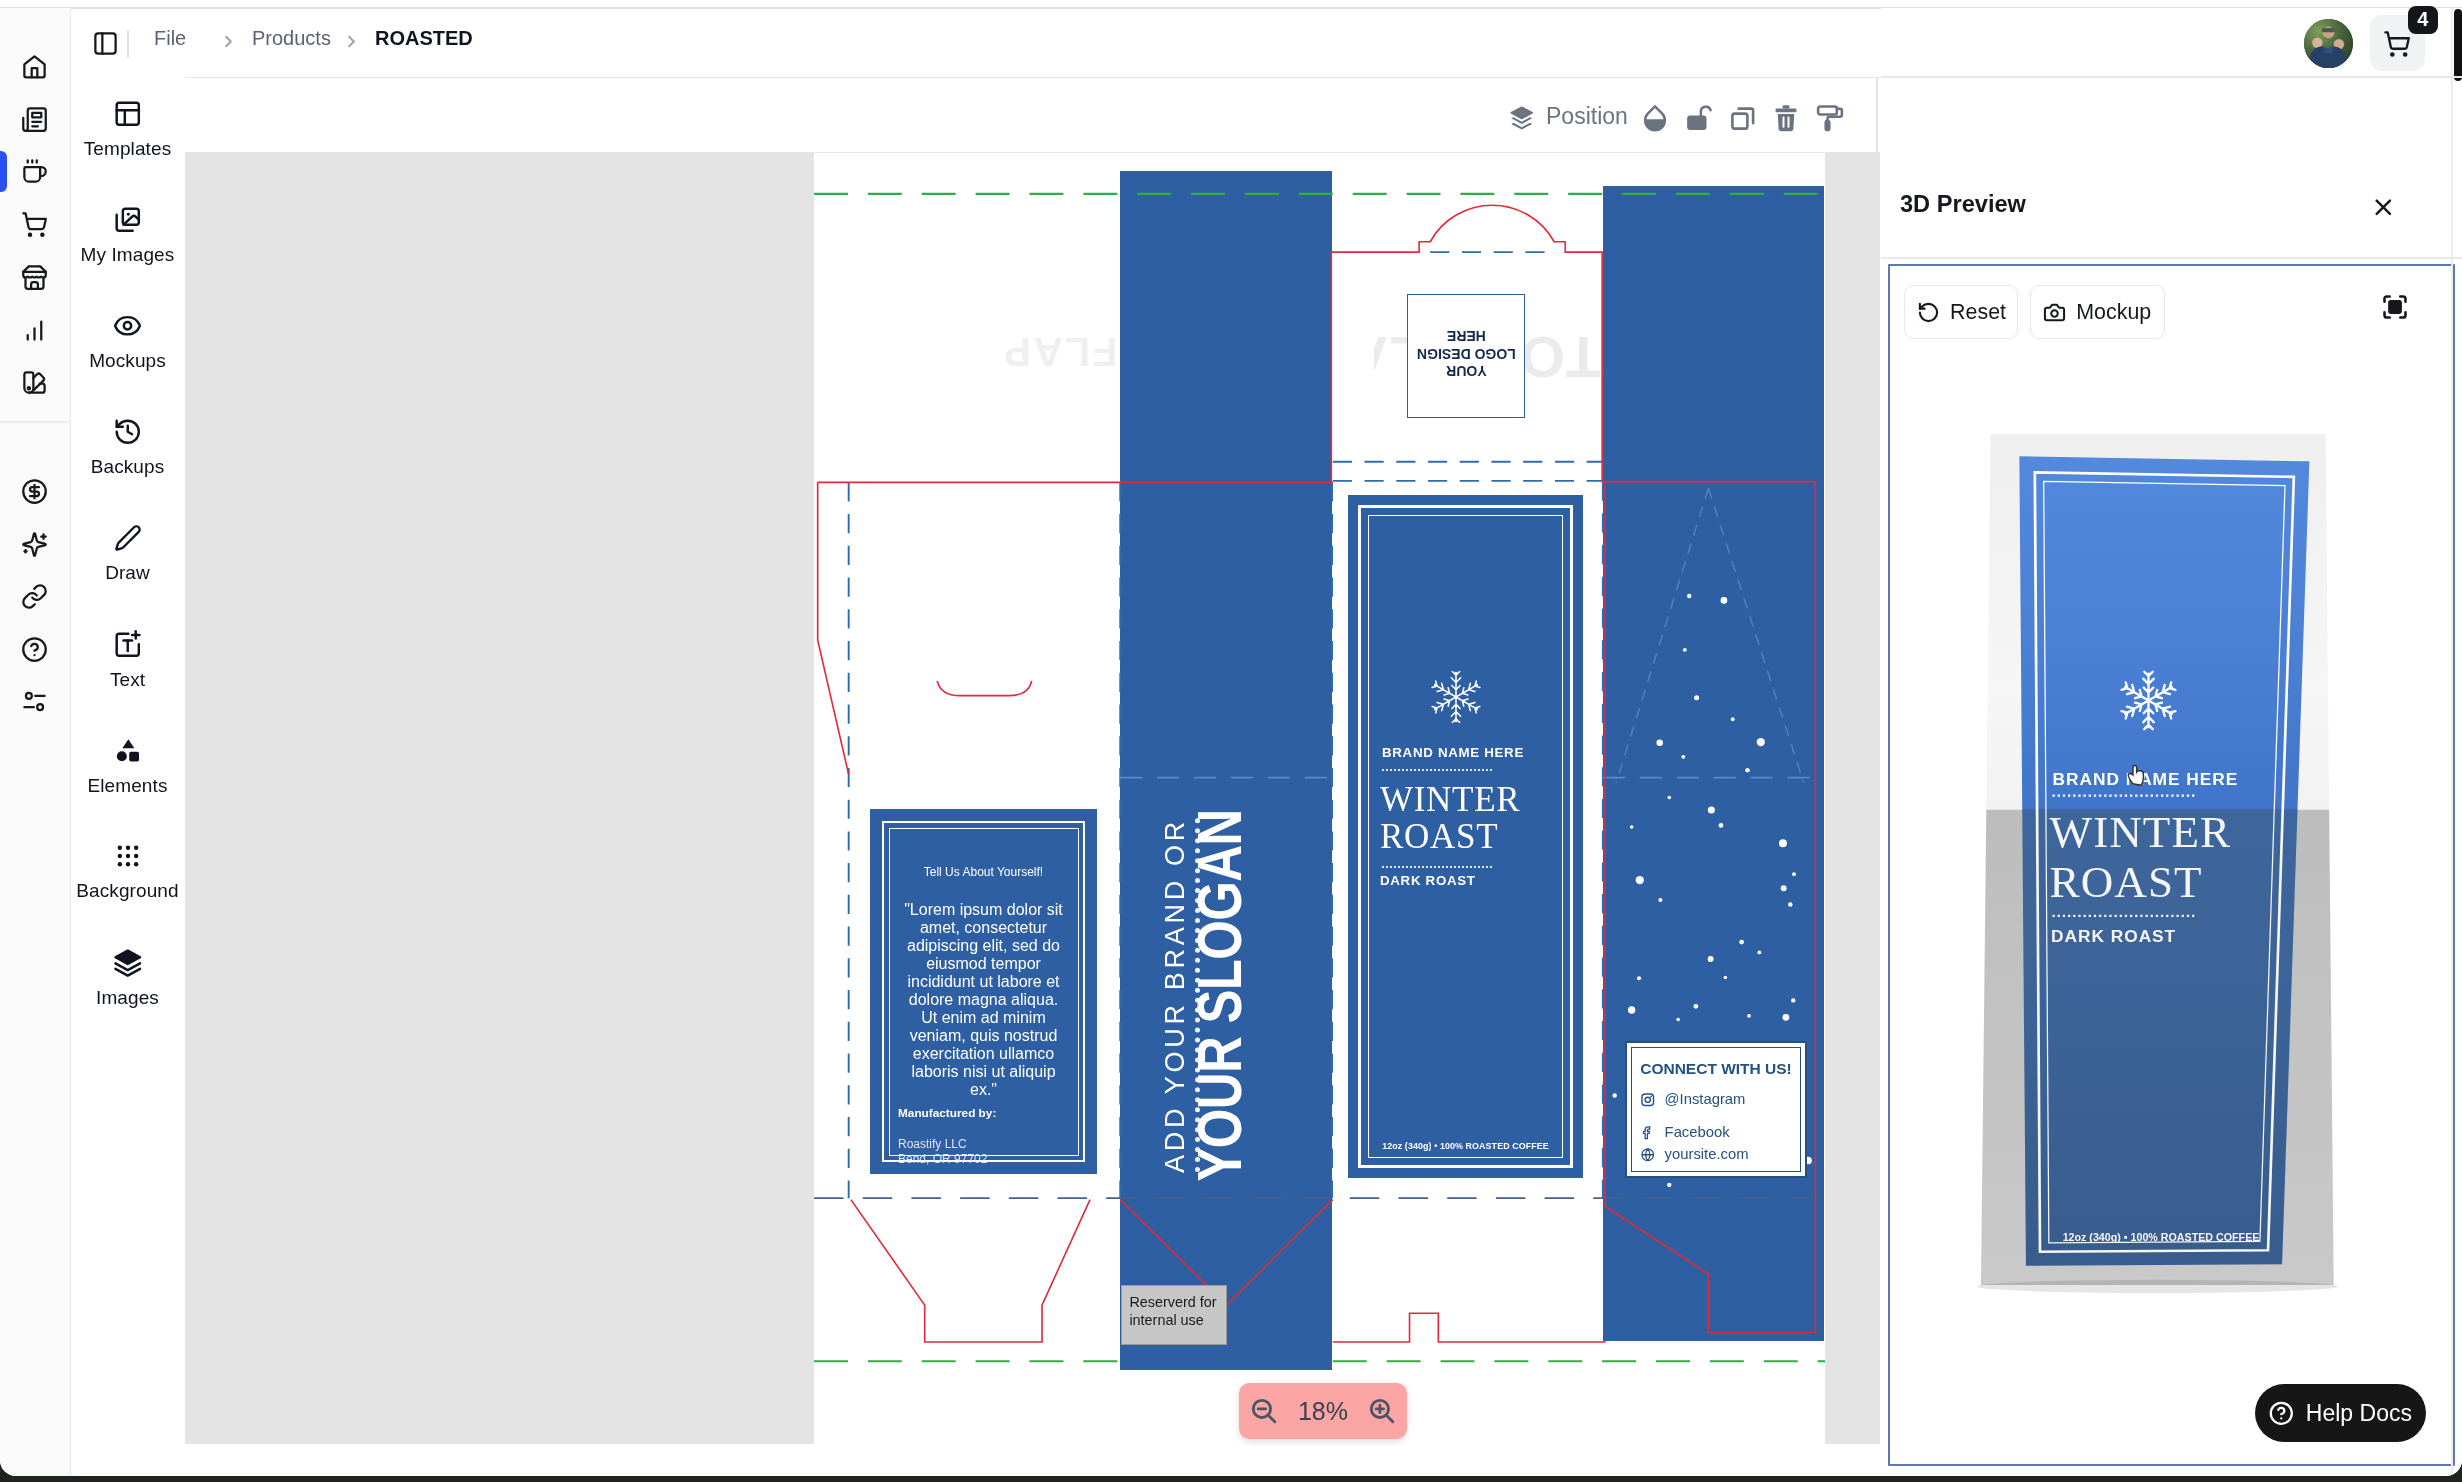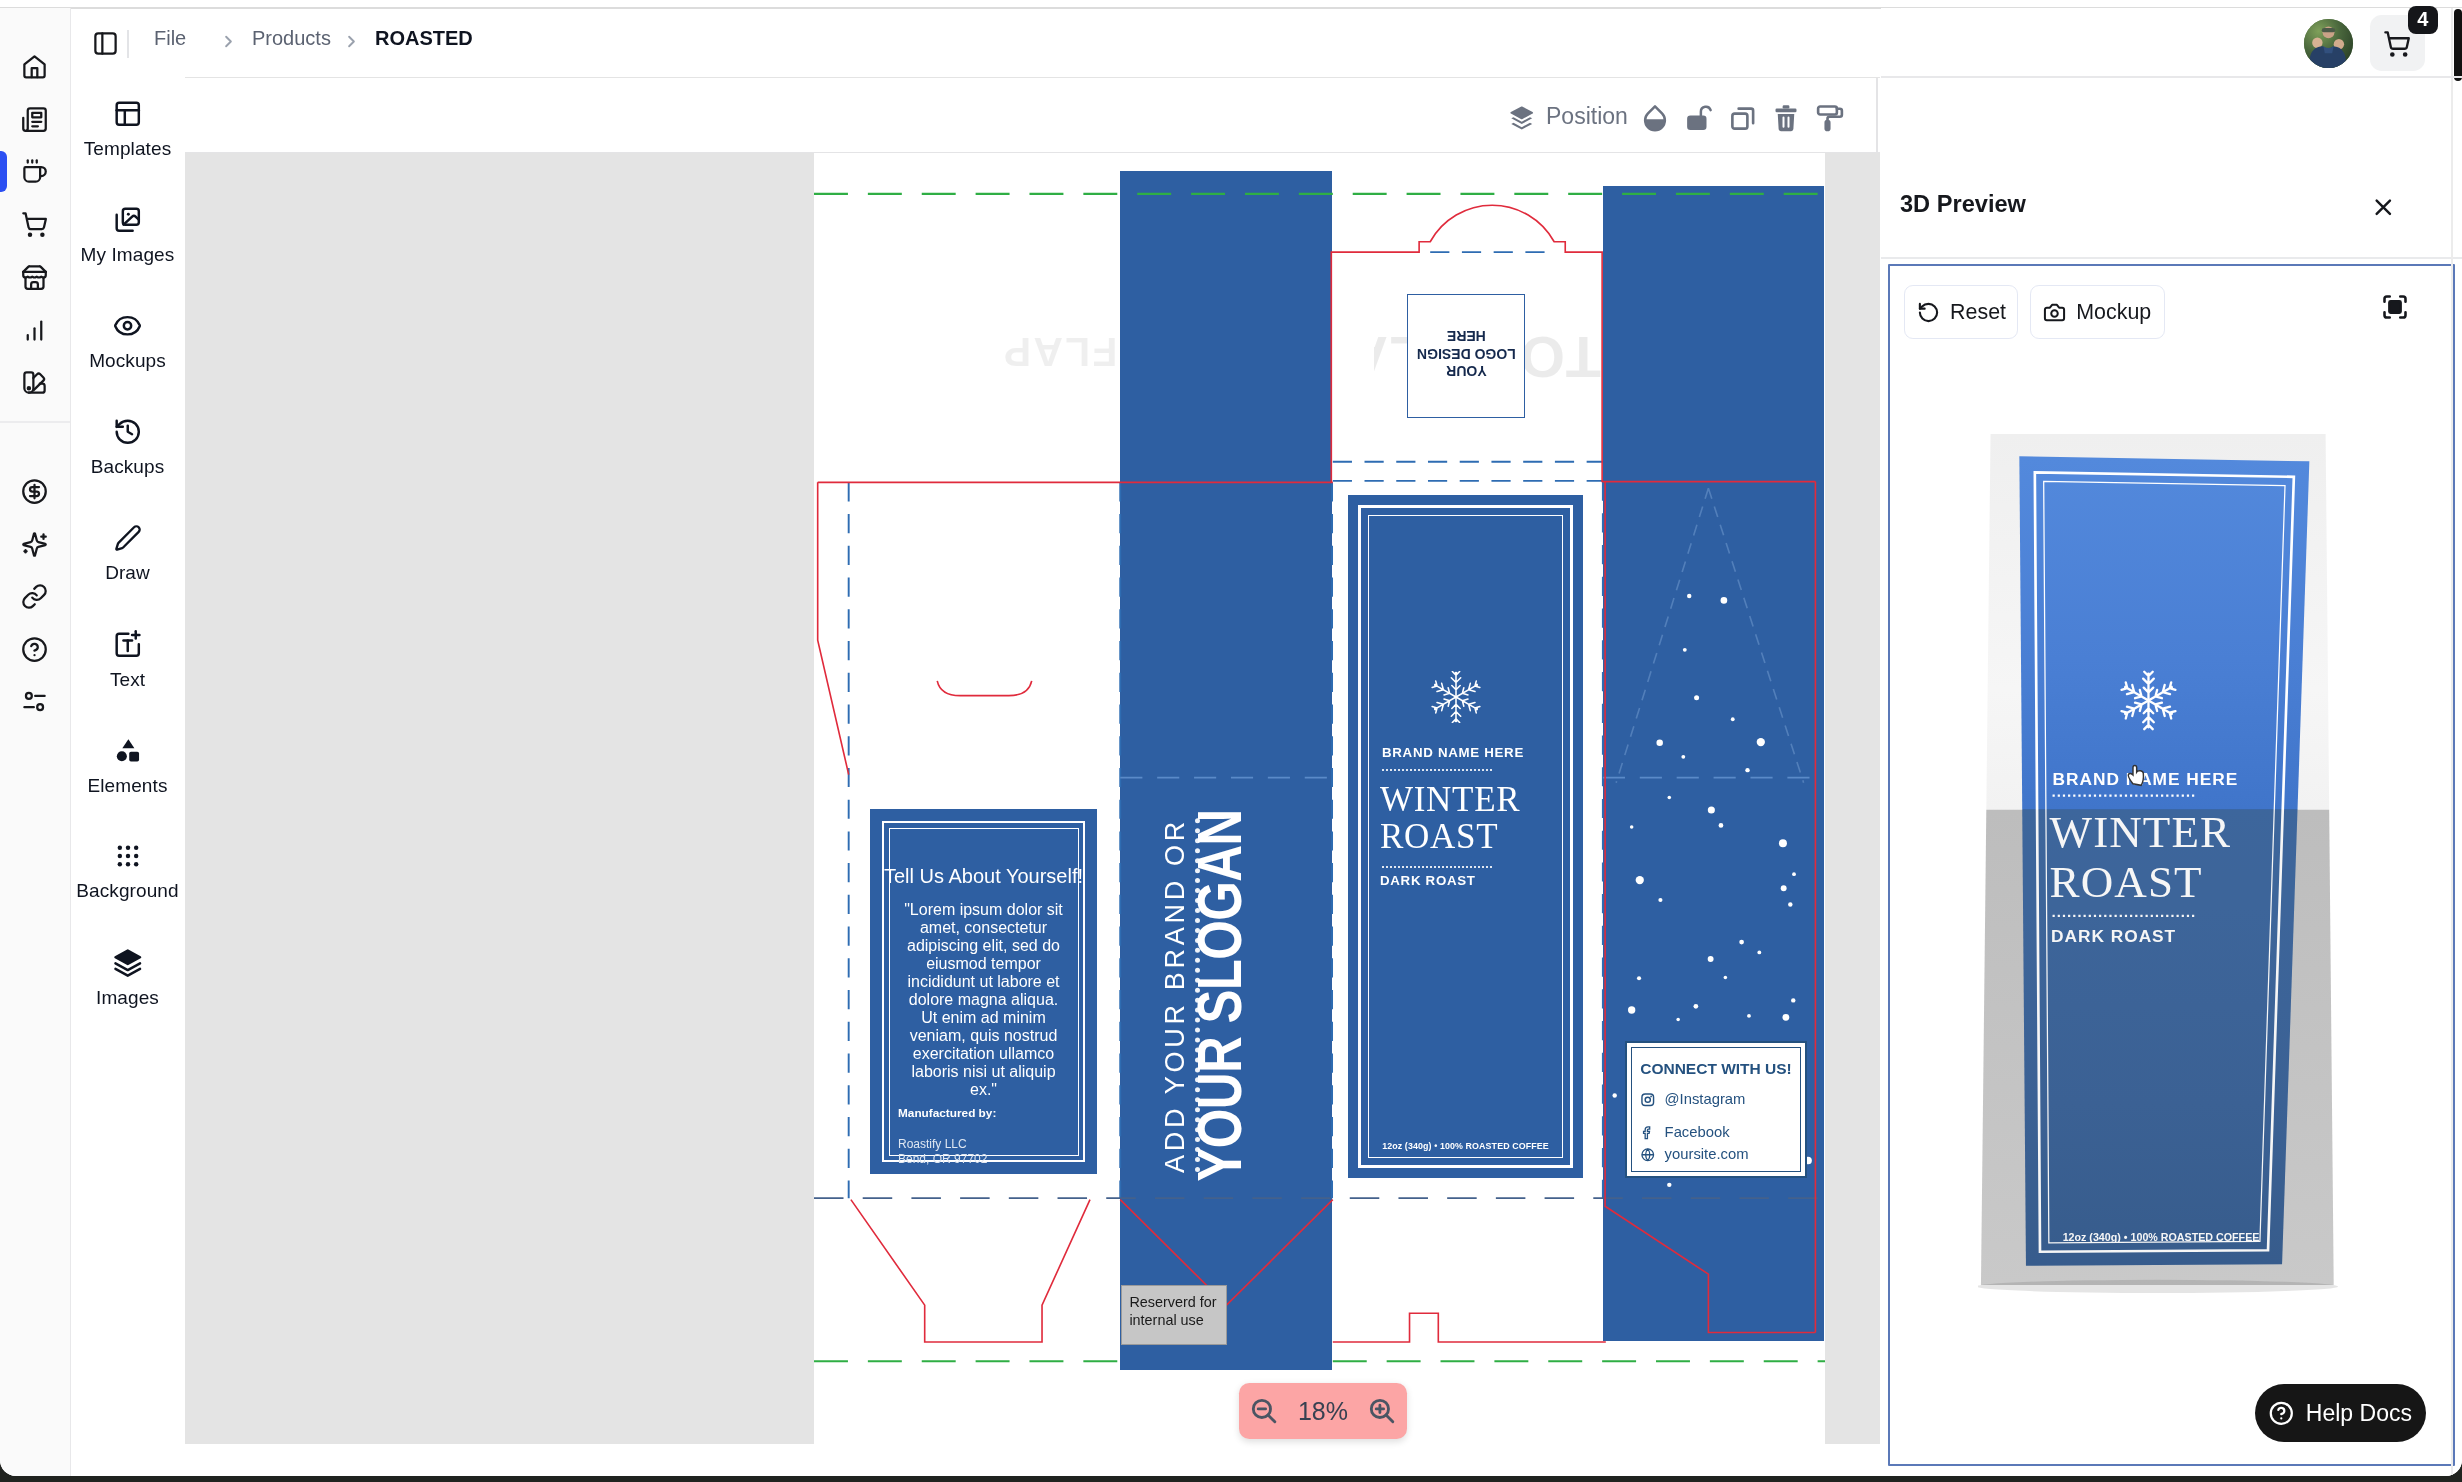--- a/index.html
+++ b/index.html
@@ -301,21 +301,21 @@
     <div class="abs" style="left:34px;top:274px;width:110px;border-top:2.2px dotted rgba(255,255,255,.85)"></div>
     <div class="abs" style="left:32px;top:286px;font-family:'Liberation Serif',serif;font-size:35px;color:#fff;line-height:37px;letter-spacing:0.7px">WINTER<br>ROAST</div>
     <div class="abs" style="left:34px;top:371px;width:110px;border-top:2.2px dotted rgba(255,255,255,.85)"></div>
     <div class="abs" style="left:32px;top:378px;font-size:13.3px;font-weight:700;letter-spacing:0.7px;color:#fff">DARK ROAST</div>
     <div class="abs" style="left:0;top:646px;width:100%;text-align:center;font-size:8.9px;font-weight:700;color:#fff;letter-spacing:0.1px;white-space:nowrap">12oz (340g) • 100% ROASTED COFFEE</div>
   </div>
 
   <div class="abs" style="left:870px;top:809px;width:227px;height:365px;background:#2e5fa2">
     <div style="position:absolute;left:11.8px;top:11.8px;right:11.8px;bottom:11.8px;border:2.2px solid #fff"></div>
     <div style="position:absolute;left:18.5px;top:18.5px;right:18.5px;bottom:18.5px;border:1.5px solid #fff"></div>
-    <div class="abs" style="left:0;right:0;top:56px;text-align:center;color:#fff;font-size:20px">Tell Us About Yourself!</div>
+    <div class="abs" style="left:0;right:0;top:56px;text-align:center;color:#fff;font-size:12px">Tell Us About Yourself!</div>
     <div class="abs" style="left:0;right:0;top:92px;text-align:center;color:#fff;font-size:16px;line-height:18px">"Lorem ipsum dolor sit<br>amet, consectetur<br>adipiscing elit, sed do<br>eiusmod tempor<br>incididunt ut labore et<br>dolore magna aliqua.<br>Ut enim ad minim<br>veniam, quis nostrud<br>exercitation ullamco<br>laboris nisi ut aliquip<br>ex."</div>
     <div class="abs" style="left:28px;top:297px;color:#fff;font-size:11.8px;font-weight:700">Manufactured by:</div>
     <div class="abs" style="left:28px;top:328px;color:#dfe7f2;font-size:12px;line-height:15px">Roastify LLC<br>Bend, OR 97702</div>
   </div>
 
   <svg class="abs" style="left:814px;top:159px" width="1011" height="1285" viewBox="0 0 1370 1741" fill="none">
 
     <path d="M1212 446 1087 845M1212 446l129 399" stroke="#527fba" stroke-width="2.2" stroke-dasharray="15 11"></path>
 
     <g fill="#fff">

